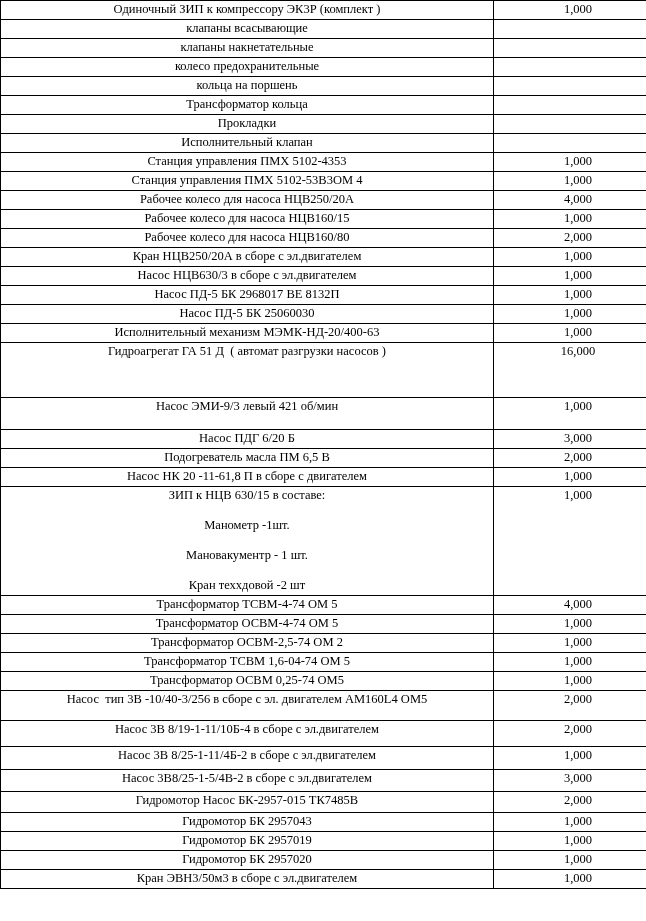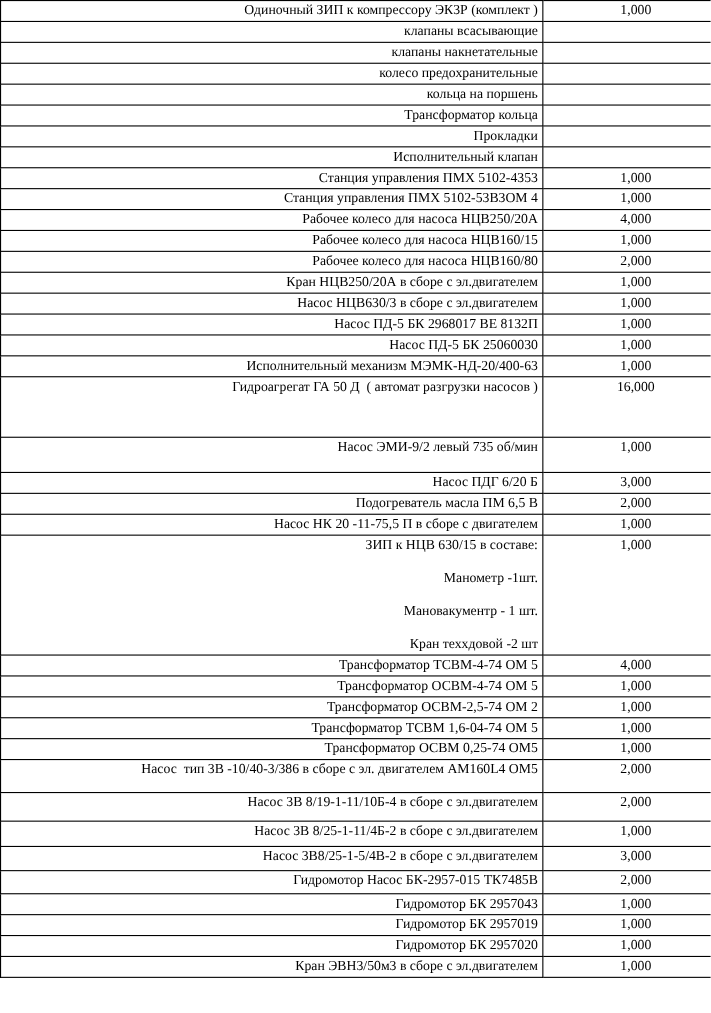--- a/index.html
+++ b/index.html
@@ -24,21 +24,21 @@
   table.grid td {
     border: 1px solid #000000;
     font-size: 12.5px;
     line-height: 15px;
     padding: 1px 4px 2px 4px;
     vertical-align: top;
     overflow: hidden;
   }
   td.name {
     width: 484px;
-    text-align: right;
+    text-align: center;
     white-space: pre-wrap;
     margin-left: 28px;
   }
   td.qty {
     width: 160px;
     text-align: center;
   }
   .multiline {
     white-space: pre-wrap;
   }
@@ -115,37 +115,37 @@
         </tr>
         <tr style="height: 19px;">
           <td class="name multiline">Насос ПД-5 БК 25060030</td>
           <td class="qty">1,000</td>
         </tr>
         <tr style="height: 19px;">
           <td class="name multiline">Исполнительный механизм МЭМК-НД-20/400-63</td>
           <td class="qty">1,000</td>
         </tr>
         <tr style="height: 55px;">
-          <td class="name multiline">Гидроагрегат ГА 50 Д  ( автомат разгрузки насосов )</td>
+          <td class="name multiline">Гидроагрегат ГА 51 Д  ( автомат разгрузки насосов )</td>
           <td class="qty">16,000</td>
         </tr>
         <tr style="height: 32px;">
-          <td class="name multiline">Насос ЭМИ-9/2 левый 735 об/мин</td>
+          <td class="name multiline">Насос ЭМИ-9/3 левый 421 об/мин</td>
           <td class="qty">1,000</td>
         </tr>
         <tr style="height: 19px;">
           <td class="name multiline">Насос ПДГ 6/20 Б</td>
           <td class="qty">3,000</td>
         </tr>
         <tr style="height: 19px;">
           <td class="name multiline">Подогреватель масла ПМ 6,5 В</td>
           <td class="qty">2,000</td>
         </tr>
         <tr style="height: 19px;">
-          <td class="name multiline">Насос НК 20 -11-75,5 П в сборе с двигателем</td>
+          <td class="name multiline">Насос НК 20 -11-61,8 П в сборе с двигателем</td>
           <td class="qty">1,000</td>
         </tr>
         <tr style="height: 96px;">
           <td class="name multiline">ЗИП к НЦВ 630/15 в составе:
 
 Манометр -1шт.
 
 Мановакументр - 1 шт.
 
 Кран теххдовой -2 шт</td>
@@ -165,21 +165,21 @@
         </tr>
         <tr style="height: 19px;">
           <td class="name multiline">Трансформатор ТСВМ 1,6-04-74 ОМ 5</td>
           <td class="qty">1,000</td>
         </tr>
         <tr style="height: 19px;">
           <td class="name multiline">Трансформатор ОСВМ 0,25-74 ОМ5</td>
           <td class="qty">1,000</td>
         </tr>
         <tr style="height: 30px;">
-          <td class="name multiline">Насос  тип 3В -10/40-3/386 в сборе с эл. двигателем АМ160L4 ОМ5</td>
+          <td class="name multiline">Насос  тип 3В -10/40-3/256 в сборе с эл. двигателем АМ160L4 ОМ5</td>
           <td class="qty">2,000</td>
         </tr>
         <tr style="height: 26px;">
           <td class="name multiline">Насос 3В 8/19-1-11/10Б-4 в сборе с эл.двигателем</td>
           <td class="qty">2,000</td>
         </tr>
         <tr style="height: 23px;">
           <td class="name multiline">Насос 3В 8/25-1-11/4Б-2 в сборе с эл.двигателем</td>
           <td class="qty">1,000</td>
         </tr>

